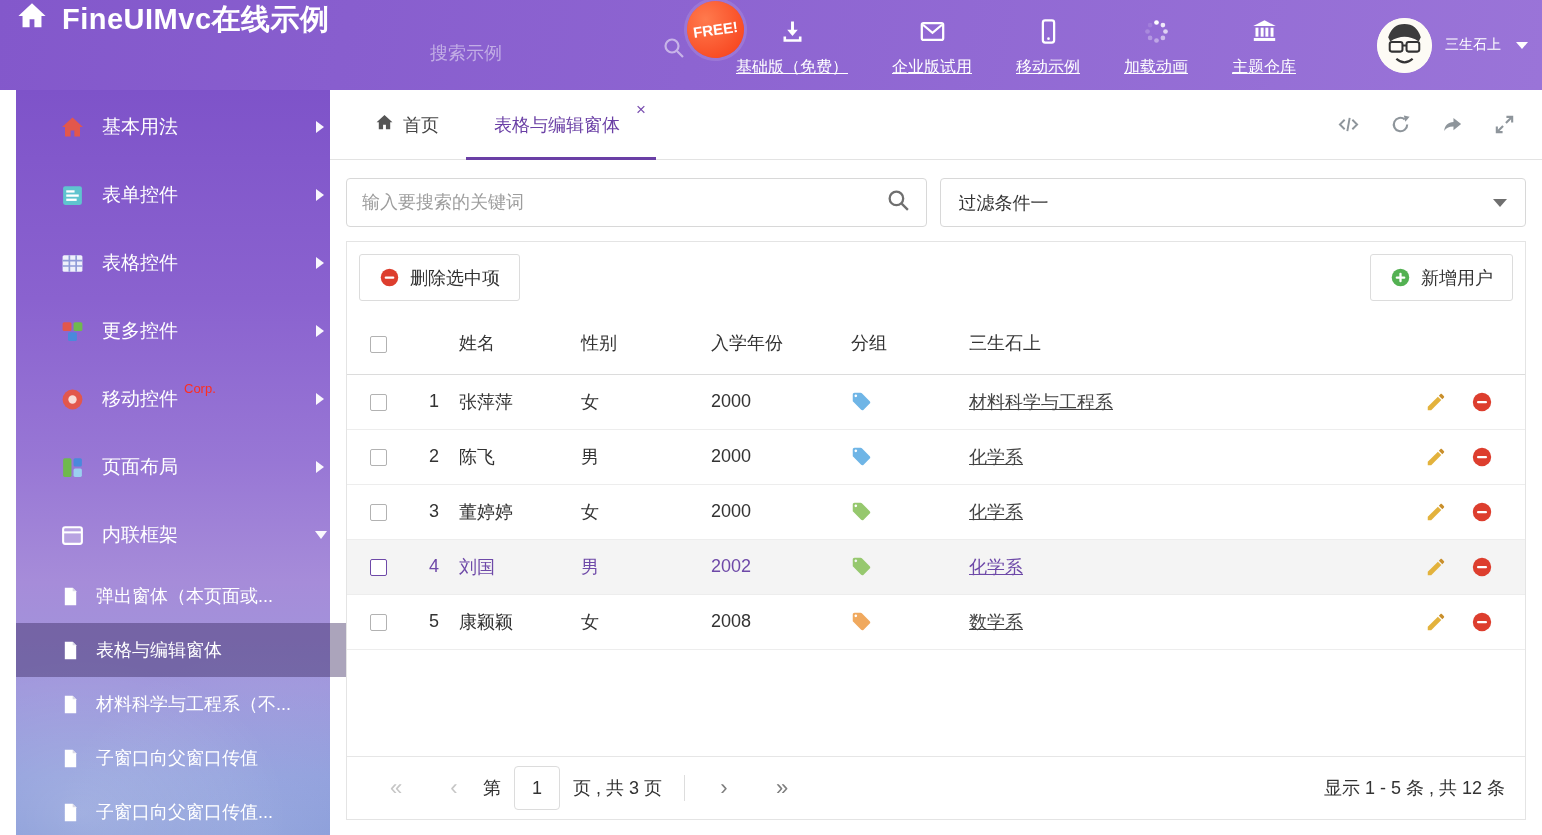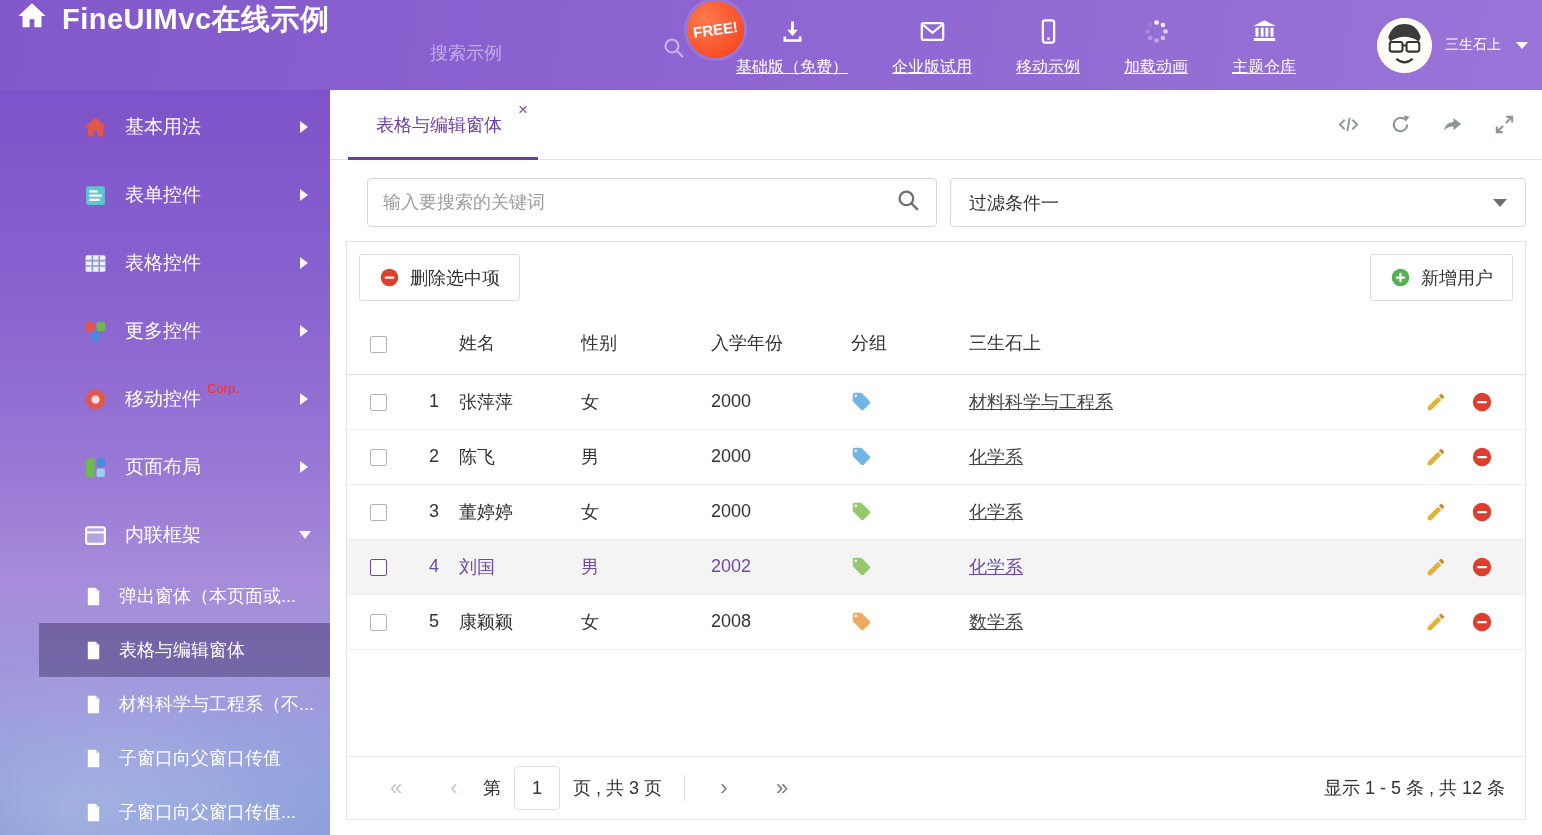--- a/index.html
+++ b/index.html
@@ -22,22 +22,22 @@
   .header-nav { position:absolute; left:714px; top:0; height:90px; display:flex; }
   .nav-item { display:flex; flex-direction:column; align-items:center; justify-content:center; gap:8px;
     padding:6px 22px 0 22px; font-size:16px; cursor:pointer; white-space:nowrap;text-decoration:underline; }
   .user-area { position:absolute; right:14px; top:0; height:90px; display:flex; align-items:center; gap:13px; cursor:pointer; }
   .avatar { width:55px; height:55px; border-radius:50%; overflow:hidden; background:#fdfbf5; flex:none; }
   .user-name { font-size:14px; }
   .caret-down { width:0; height:0; border-left:6px solid transparent; border-right:6px solid transparent;
     border-top:7px solid #fff; margin-left:2px; }
 
   
-  .sidebar { position:absolute; top:90px; left:0; width:330px; height:745px; overflow:hidden; color:#fff;
-    background:linear-gradient(180deg,#7e53c9 0%,#8a62cf 28%,#9877d5 50%,#a68cd9 66%,#9f97dc 80%,#8b9ada 92%,#8296d6 100%);padding-left:39px; }
+  .sidebar { position:absolute; top:90px; left:16px; width:330px; height:745px; overflow:hidden; color:#fff;
+    background:linear-gradient(180deg,#7e53c9 0%,#8a62cf 28%,#9877d5 50%,#a68cd9 66%,#9f97dc 80%,#8b9ada 92%,#8296d6 100%); }
   .sidebar::after { content:""; position:absolute; left:0; bottom:0; width:330px; height:220px; pointer-events:none;
     background:radial-gradient(ellipse at 20% 90%, rgba(255,255,255,0.22), transparent 55%),
                radial-gradient(ellipse at 75% 100%, rgba(230,238,255,0.18), transparent 60%); }
   .side-list { padding-top:3px; position:relative; z-index:2; }
   .side-item { height:68px; display:flex; align-items:center; padding:0 24px 0 44px; font-size:19px; cursor:pointer; position:relative; }
   .side-item .s-icon { width:25px; height:25px; margin-right:17px; flex:none; }
   .side-badge { color:#ff2d1f; font-size:13px; margin-left:6px; align-self:flex-start; margin-top:16px; }
   .chev-r { position:absolute; right:22px; width:0; height:0; border-left:8px solid rgba(255,255,255,0.95);
     border-top:6px solid transparent; border-bottom:6px solid transparent; }
   .chev-d { position:absolute; right:19px; width:0; height:0; border-top:8px solid rgba(255,255,255,0.95);
@@ -51,21 +51,21 @@
     display:flex; flex-direction:column; }
   .tabbar { height:70px; border-bottom:1px solid #e3e3e3; display:flex; align-items:stretch; padding-left:18px; flex:none; }
   .tab { display:flex; align-items:center; gap:9px; padding:0 27px; font-size:18px; color:#454545; cursor:pointer; position:relative; }
   .tab.active { color:#6a3fa5; padding:0 36px 0 28px; }
   .tab.active::after { content:""; position:absolute; left:0; right:0; bottom:-1px; height:3px; background:#6a3fa5; }
   .tab-close { position:absolute; top:11px; right:10px; font-size:17px; color:#7a4fb0; line-height:1; cursor:pointer; }
   .tab-tools { margin-left:auto; display:flex; align-items:center; gap:29px; padding-right:26px; }
   .tool-icon { width:23px; height:23px; cursor:pointer; }
 
   .filter-row { display:flex; gap:13px; margin:18px 16px 0 16px; flex:none; }
-  .search-box { flex:1; height:49px; border:1px solid #d8d8d8; border-radius:4px; display:flex; align-items:center; padding:0 15px; background:#fff;margin-left:21px; }
+  .search-box { flex:1; height:49px; border:1px solid #d8d8d8; border-radius:4px; display:flex; align-items:center; padding:0 15px; background:#fff; }
   .search-box input { flex:1; border:none; outline:none; font-size:18px; color:#333; }
   .search-box input::placeholder { color:#9d9d9d; }
   .dropdown { flex:1; height:49px; border:1px solid #d8d8d8; border-radius:4px; display:flex; align-items:center;
     padding:0 18px; font-size:18px; color:#333; cursor:pointer; background:#fff; }
   .dropdown .caret { margin-left:auto; width:0; height:0; border-left:7px solid transparent; border-right:7px solid transparent; border-top:8px solid #6f6f6f; }
 
   .panel { margin:14px 16px 15px 16px; border:1px solid #e4e4e4; flex:1; display:flex; flex-direction:column; overflow:hidden; }
   .toolbar { padding:12px; display:flex; justify-content:space-between; flex:none; }
   .btn { display:inline-flex; align-items:center; gap:10px; border:1px solid #dcdcdc; border-radius:3px;
     height:47px; padding:0 19px; font-size:18px; color:#333; background:#fff; cursor:pointer; }
@@ -322,20 +322,28 @@
           </svg>
       </span>
       <span>子窗口向父窗口传值...</span>
     </div>
   </div>
 </div>
 
 <div class="main">
 
   <div class="tabbar">
+    <div class="tab">
+      <span>
+        <svg width="19" height="19" viewBox="0 0 24 24">
+            <path d="M12 2.5 2 11.6h2.8v9h5.4v-5.8h3.6v5.8h5.4v-9H22z" fill="#555"></path>
+          </svg>
+      </span>
+      <span>首页</span>
+    </div>
     <div class="tab active">
       <span>表格与编辑窗体</span>
       <span class="tab-close">×</span>
     </div>
     <div class="tab-tools">
       <span class="tool-icon">
         <svg viewBox="0 0 24 24" width="23" height="23" fill="none" stroke="#8e959b" stroke-width="2">
             <path d="M8 7l-5 5 5 5"></path>
             <path d="M16 7l5 5-5 5"></path>
             <line x1="13.2" y1="5" x2="10.8" y2="19"></line>

